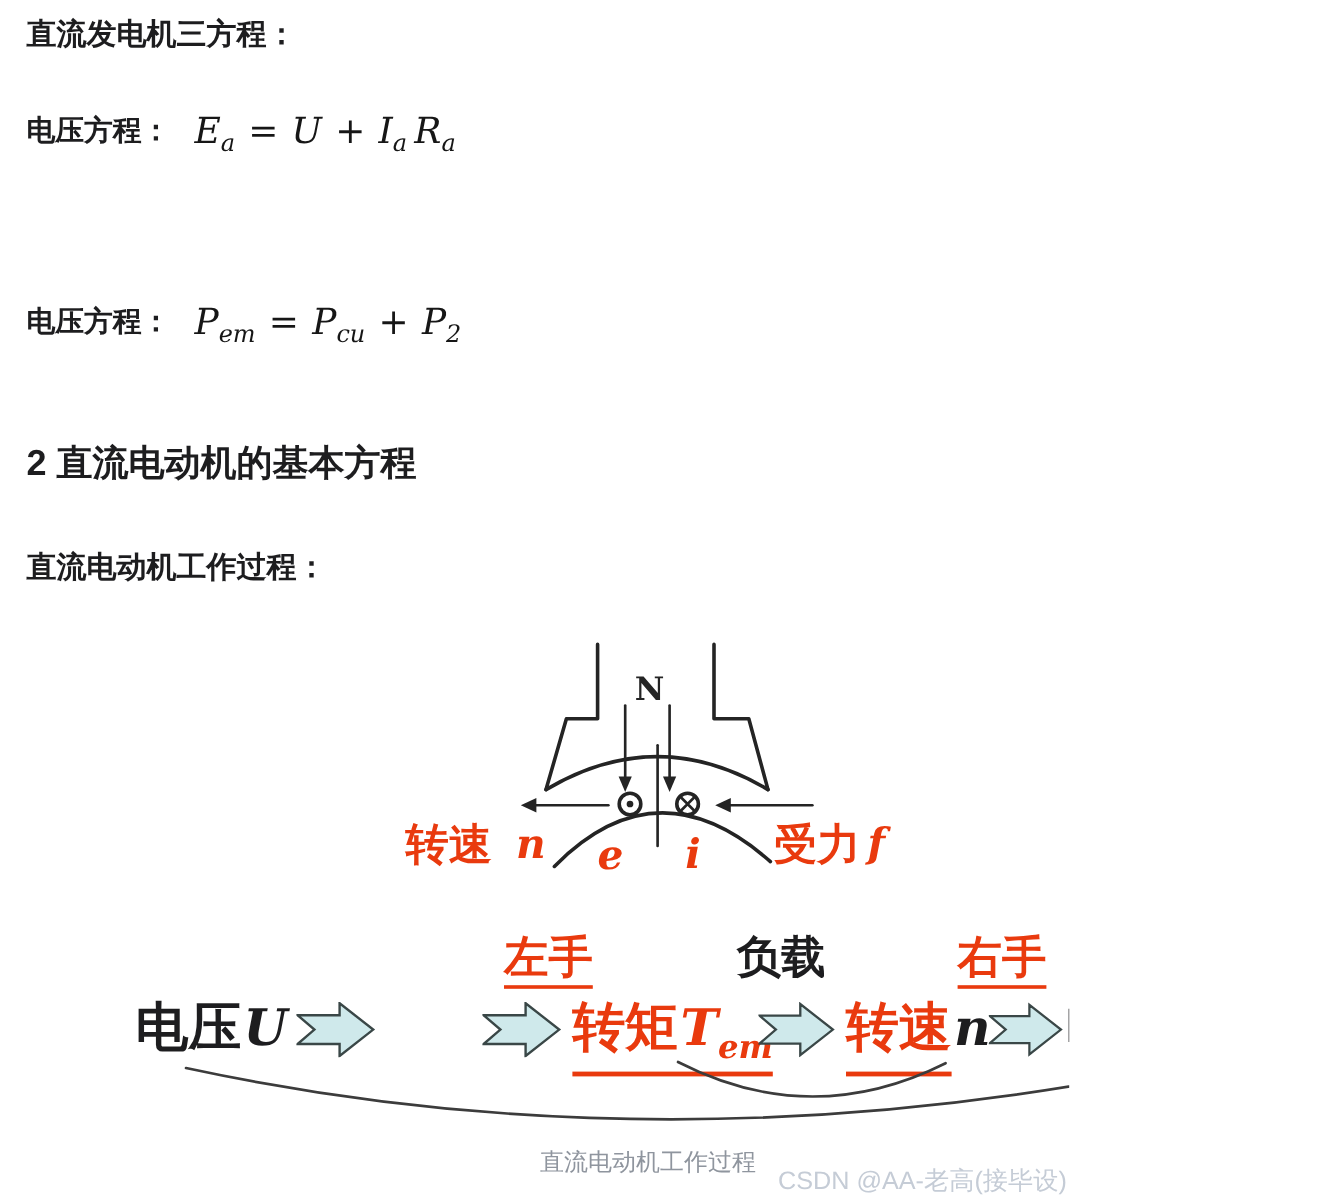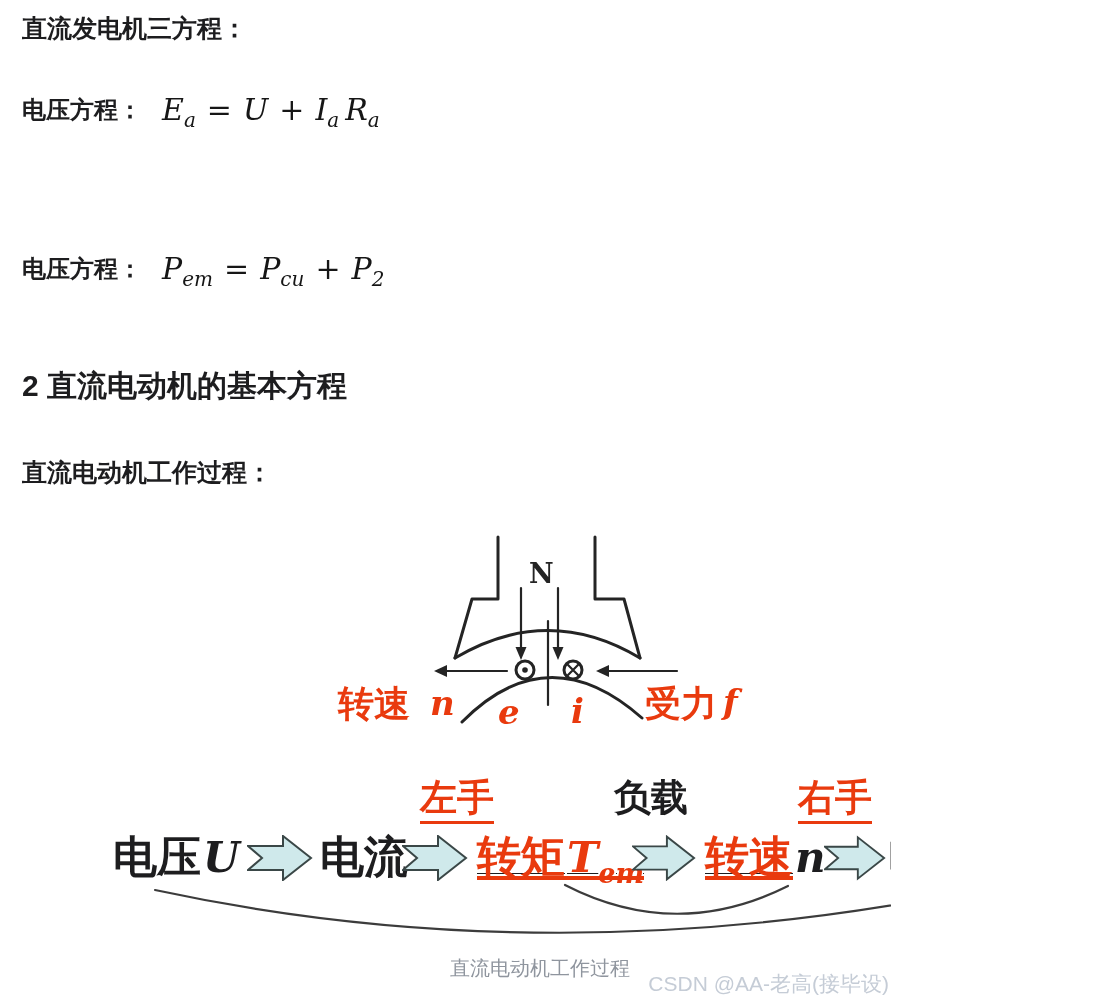--- a/index.html
+++ b/index.html
@@ -40,21 +40,21 @@
   .dg-N{font-family:"DejaVu Serif",serif;font-weight:700;font-size:27px;fill:var(--diagram-ink);}
 
   
   .flabel{position:absolute;top:776px;font-size:37px;font-weight:700;white-space:nowrap;line-height:44px;}
   .flabel.redu{color:var(--red);border-bottom:3px solid var(--red);padding-bottom:1px;}
   .fitem{position:absolute;top:830px;line-height:54px;white-space:nowrap;text-align:center;}
   .fcn{font-size:44px;font-weight:700;color:var(--ink);}
   .fvar{font-family:"DejaVu Serif",serif;font-style:italic;font-weight:700;font-size:42px;color:var(--ink);margin-left:2px;}
   .fsub{font-family:"DejaVu Serif",serif;font-style:italic;font-weight:700;font-size:27px;vertical-align:-11px;}
   .red{color:var(--red);}
-  .uline{border-bottom:4px solid var(--red);padding-bottom:1px;text-decoration:underline;}
+  .uline{border-bottom:4px solid var(--red);padding-bottom:18px;}
   .farrow{position:absolute;top:835px;}
   .arrowpoly{fill:var(--arrow-fill);stroke:var(--arrow-stroke);stroke-width:2;}
 
   .arcs-svg{position:absolute;left:0;top:878px;}
   .arc-path{fill:none;stroke:#3c3c3c;stroke-width:2.2;stroke-linecap:round;}
 
   .fig-caption{position:absolute;left:450px;top:955px;font-size:20px;color:var(--caption);white-space:nowrap;}
   .watermark{position:absolute;right:2px;top:970px;font-size:21px;color:var(--watermark);white-space:nowrap;}
 </style>
 </head>
@@ -113,21 +113,20 @@
   <div class="flabel redu" style="left:420px">左手</div>
   <div class="flabel" style="left:614px;color:var(--ink)">负载</div>
   <div class="flabel redu" style="left:798px">右手</div>
 
   <div class="fitem" style="left:113px"><span class="fcn">电压</span><span class="fvar">U</span></div>
 
   <svg class="farrow" style="left:247px" width="66" height="46" viewBox="0 0 66 46">
       <polygon class="arrowpoly" points="1,11 36,11 36,1 64,23 36,45 36,35 1,35 15,23"></polygon>
     </svg>
 
-  <div class="fitem" style="left:320px"><span class="fcn">电流</span></div>
 
   <svg class="farrow" style="left:402px" width="66" height="46" viewBox="0 0 66 46">
       <polygon class="arrowpoly" points="1,11 36,11 36,1 64,23 36,45 36,35 1,35 15,23"></polygon>
     </svg>
 
   <div class="fitem" style="left:477px"><span class="uline"><span class="fcn red">转矩</span><span class="fvar red">T</span><span class="fsub red">em</span></span></div>
 
   <svg class="farrow" style="left:632px" width="64" height="46" viewBox="0 0 66 46">
       <polygon class="arrowpoly" points="1,11 36,11 36,1 64,23 36,45 36,35 1,35 15,23"></polygon>
     </svg>

